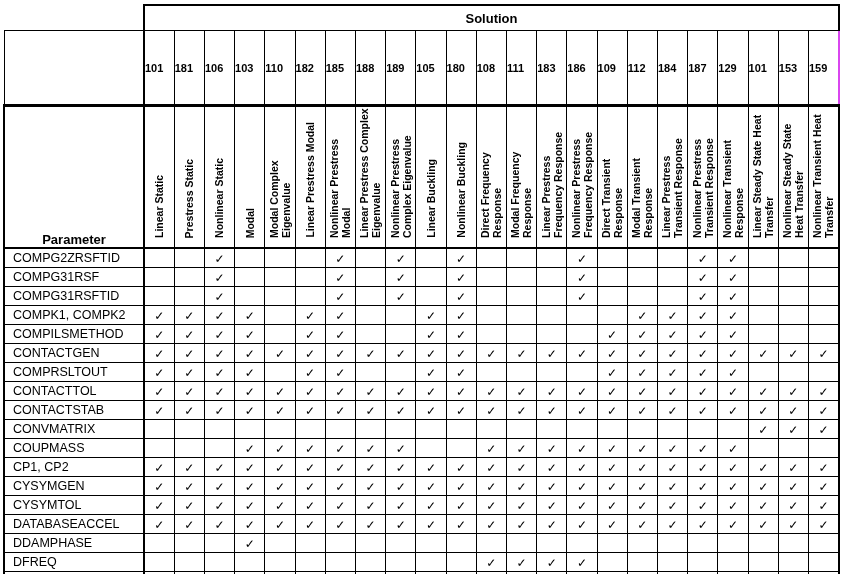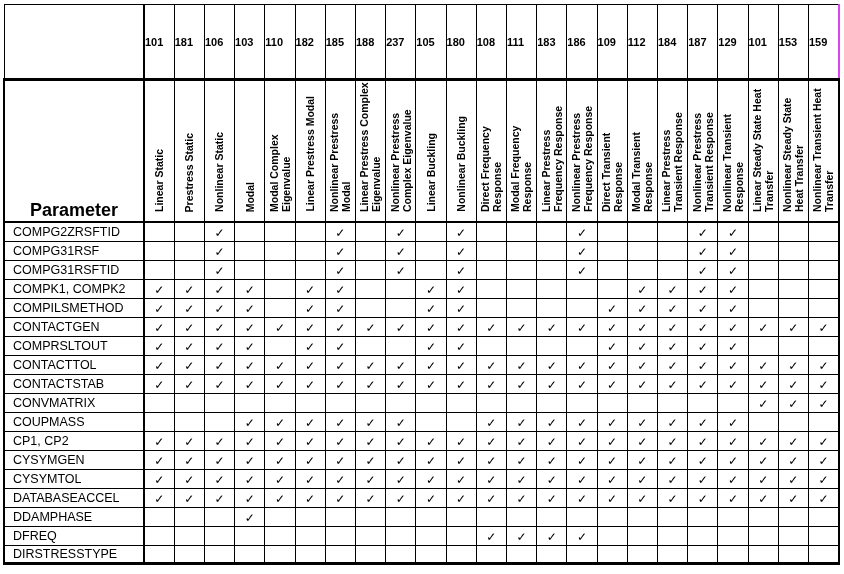--- a/index.html
+++ b/index.html
@@ -23,21 +23,21 @@
   }
   #codes-row td:nth-child(2){border-left:2px solid #000;}
   #codes-row td:last-child{border-right:2px solid #d946ef;}
   #labels-row td{
     border:1px solid #000;border-bottom:2px solid #000;
     height:139px;vertical-align:bottom;text-align:center;
   }
   #labels-row td:last-child{border-right:2px solid #000;}
   .param-cell{
     border:2px solid #000 !important;
-    font-size:18px;font-weight:bold;text-align:center;vertical-align:middle;
+    font-size:13px;font-weight:bold;text-align:center;vertical-align:middle;
   }
   .vlabel{
     display:inline-block;
     writing-mode:vertical-rl;transform:rotate(180deg);
     font-size:10.5px;font-weight:bold;line-height:1.15;
     max-height:131px;margin-bottom:5px;text-align:left;
   }
   tbody tr{height:18px;}
   .name-cell{
     border:1px solid #000;border-left:2px solid #000;border-right:2px solid #000;
@@ -76,31 +76,35 @@
         <col>
         <col>
         <col>
         <col>
         <col>
         <col>
         <col>
         <col>
       </colgroup>
     <thead>
+      <tr>
+        <td class="ghost"></td>
+        <th class="solution" id="solution-th" colspan="23">Solution</th>
+      </tr>
       <tr id="codes-row">
         <td class="ghost"></td>
       <td>101</td>
           <td>181</td>
           <td>106</td>
           <td>103</td>
           <td>110</td>
           <td>182</td>
           <td>185</td>
           <td>188</td>
-          <td>237</td>
+          <td>189</td>
           <td>105</td>
           <td>180</td>
           <td>108</td>
           <td>111</td>
           <td>183</td>
           <td>186</td>
           <td>109</td>
           <td>112</td>
           <td>184</td>
           <td>187</td>

